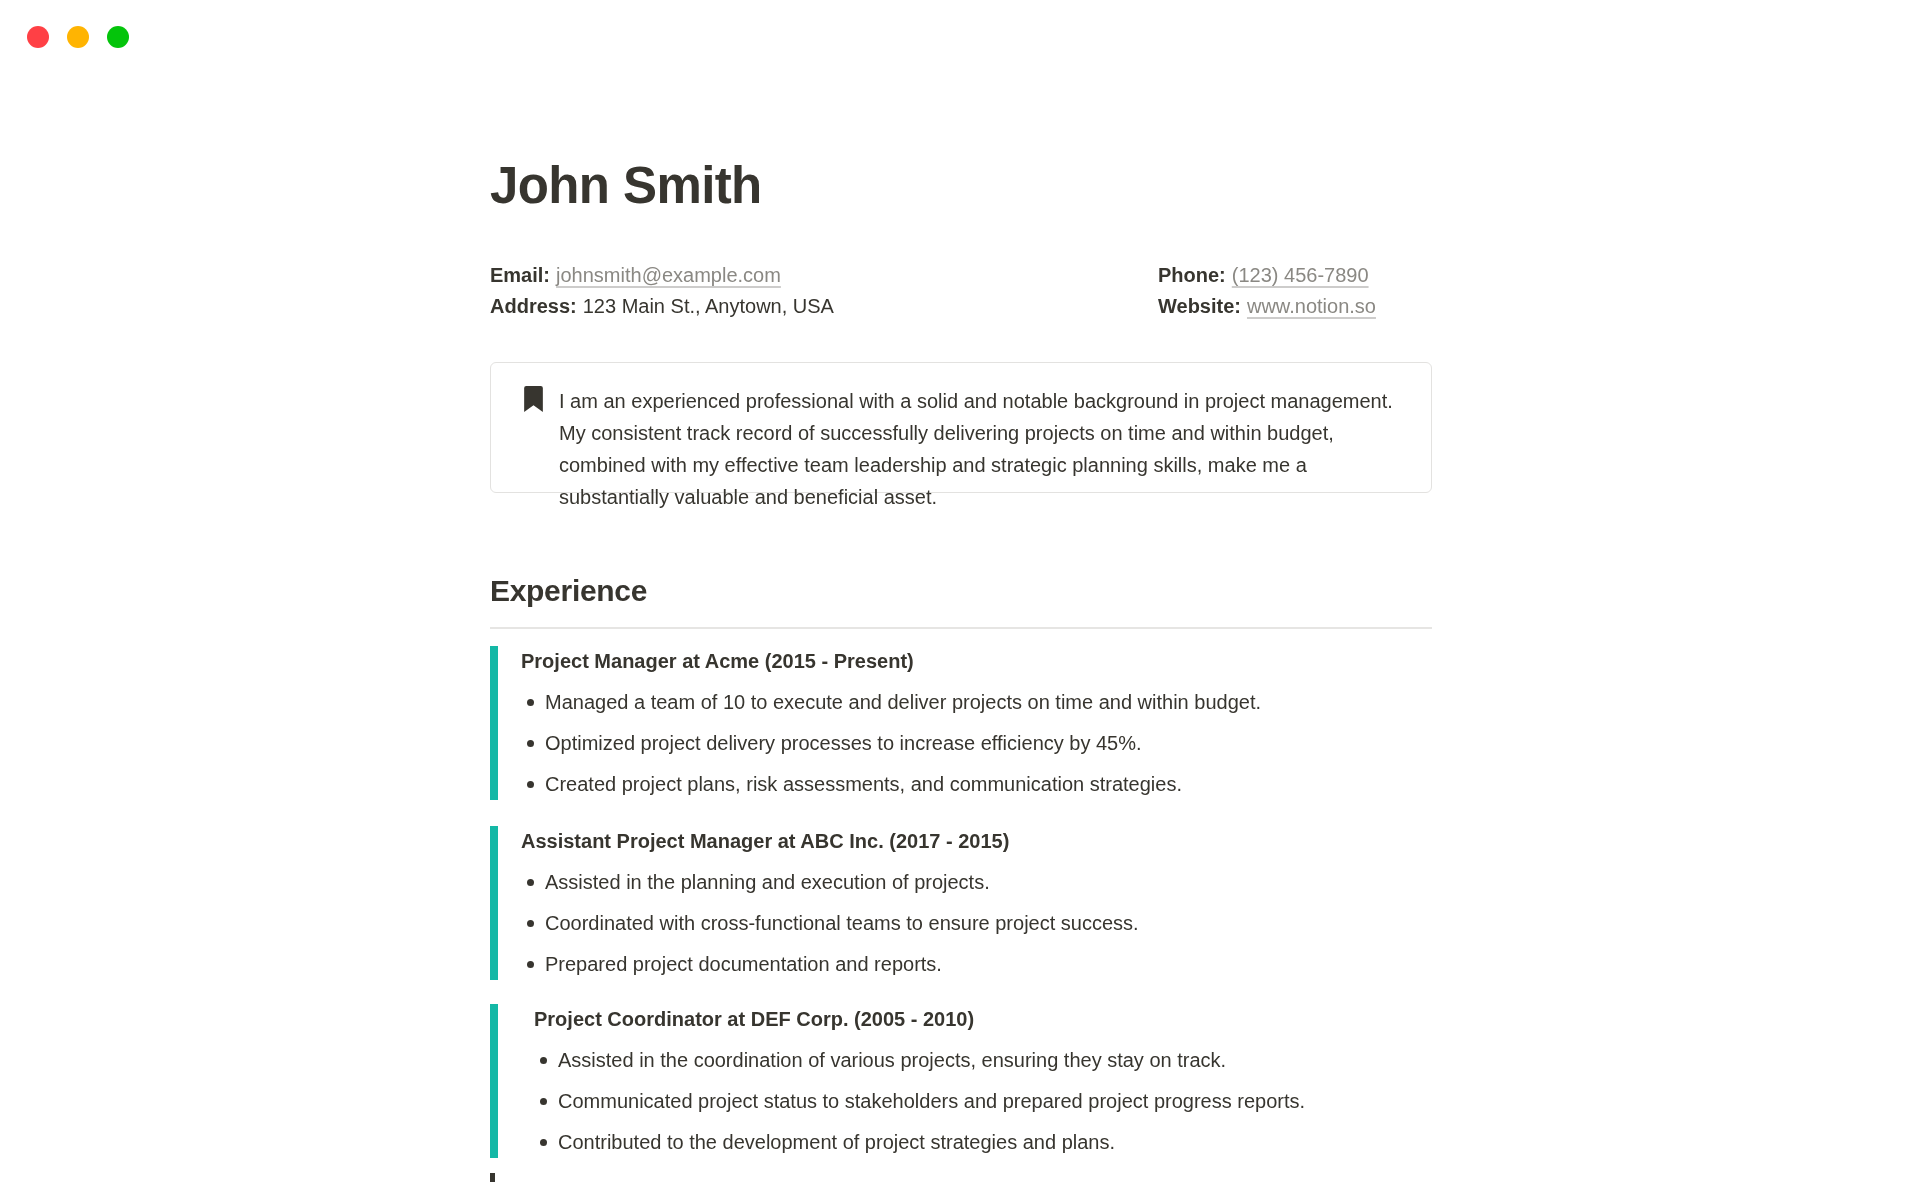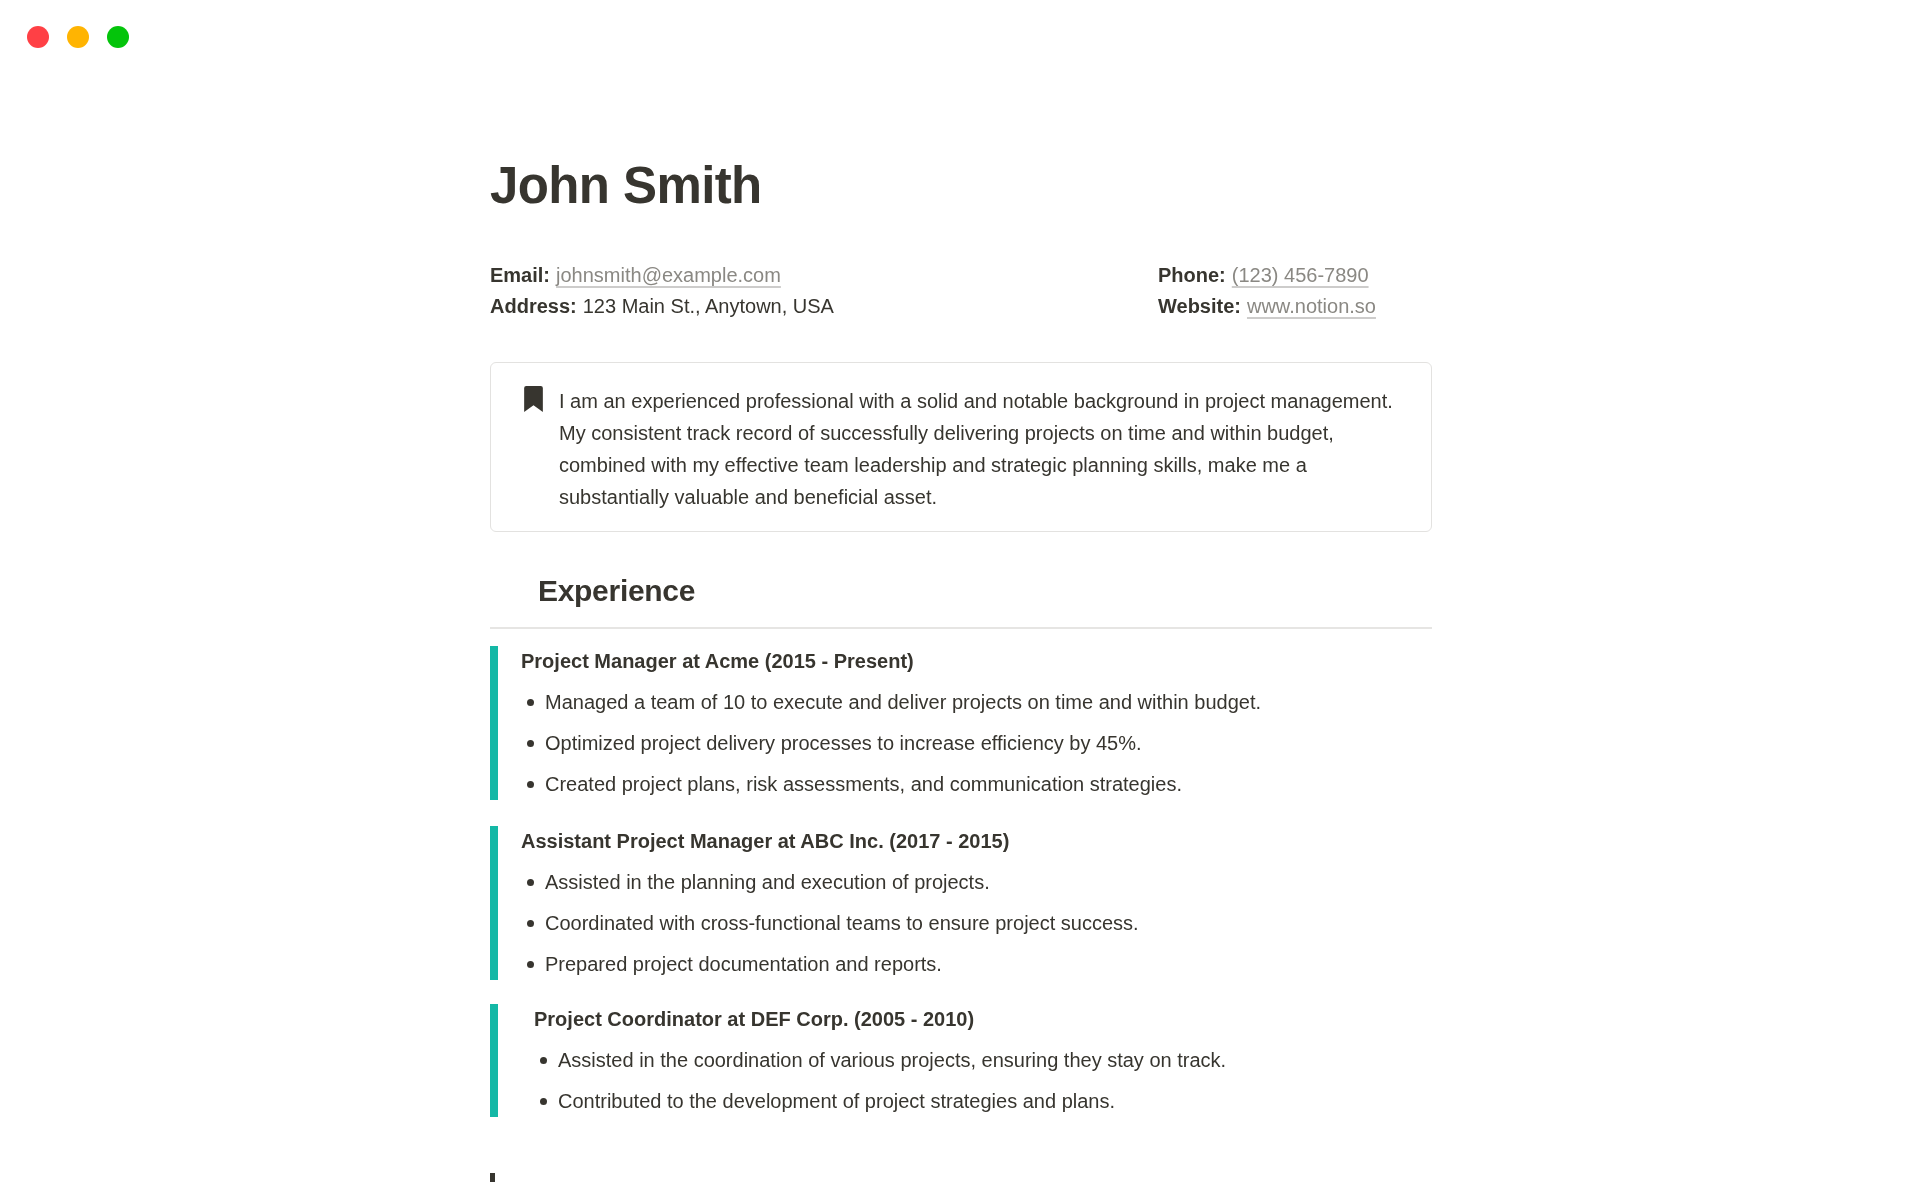--- a/index.html
+++ b/index.html
@@ -40,34 +40,34 @@
     text-decoration: underline;
     text-decoration-color: rgba(55,53,47,0.25);
     text-decoration-thickness: 1.5px;
     text-underline-offset: 4px;
     cursor: pointer;
   }
 
   
   .callout {
     position: absolute; top: 362px; left: 0;
-    width: 942px; height: 170px;
+    width: 942px; height: 131px;
     border: 1px solid #e3e2e0; border-radius: 6px; background: #ffffff;
   }
   .callout-icon { position: absolute; left: 30px; top: 23px; width: 25px; height: 27px; }
   .callout-icon svg { display: block; width: 25px; height: 27px; }
   .callout-text {
     position: absolute; left: 68px; top: 22px; width: 844px;
     font-size: 20px; line-height: 32px;
   }
 
   
   .section-heading {
     position: absolute; top: 571px; left: 0;
-    font-size: 30px; font-weight: 700; line-height: 39px; letter-spacing: -0.3px; margin-left: 48px;
+    font-size: 30px; font-weight: 700; line-height: 39px; letter-spacing: -0.3px;
   }
   .divider { position: absolute; top: 627px; left: 0; width: 942px; height: 2px; background: #e6e5e3; }
 
   .quote {
     position: absolute; left: 0; width: 942px;
     border-left: 8px solid #14b8a6; padding-left: 23px;
   }
   .q1 { top: 646px; }
   .q2 { top: 826px; }
   .q3 { top: 1004px; padding-left: 36px; }
@@ -143,19 +143,20 @@
       <li>Assisted in the planning and execution of projects.</li>
       <li>Coordinated with cross-functional teams to ensure project success.</li>
       <li>Prepared project documentation and reports.</li>
     </ul>
   </div>
 
   <div class="quote q3">
     <div class="quote-title">Project Coordinator at DEF Corp. (2005 - 2010)</div>
     <ul>
       <li>Assisted in the coordination of various projects, ensuring they stay on track.</li>
+      <li>Communicated project status to stakeholders and prepared project progress reports.</li>
       <li>Contributed to the development of project strategies and plans.</li>
     </ul>
   </div>
 
   <div class="quote-stub"></div>
 
 </div>
 
 </body></html>

